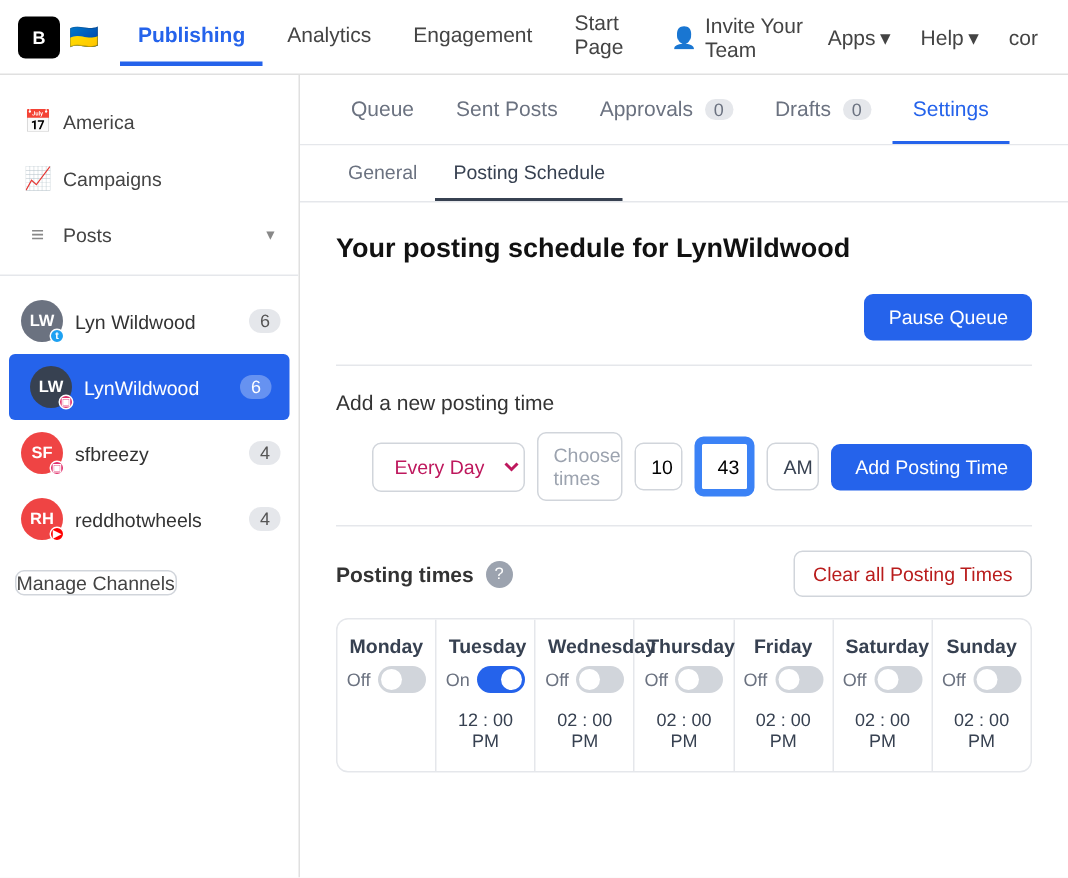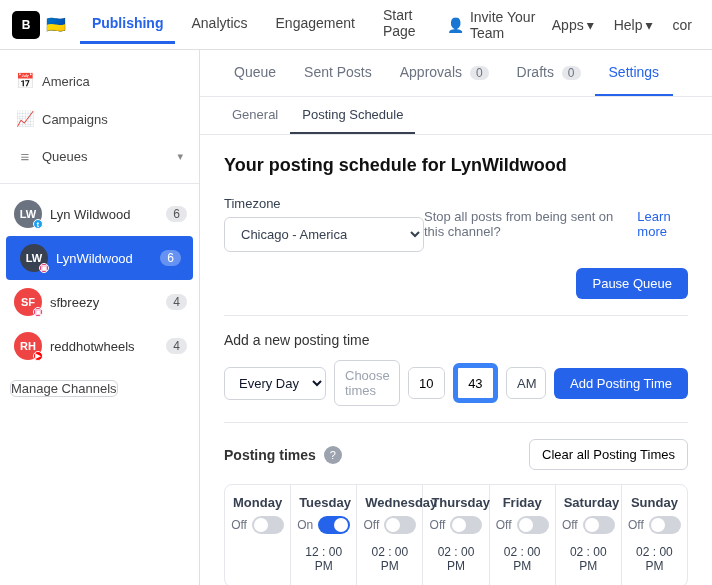--- a/index.html
+++ b/index.html
@@ -53,30 +53,30 @@
     .timezone-section { flex: 1; }
     .stop-posts-section { margin-left: auto; display: flex; align-items: center; gap: 8px; font-size: 13px; color: #6b7280; }
     .stop-posts-section a { color: #2563eb; text-decoration: none; }
     .pause-btn { background: #2563eb; color: #fff; border: none; border-radius: 6px; padding: 8px 16px; font-size: 13px; cursor: pointer; font-weight: 500; }
     .timezone-select { border: 1px solid #d1d5db; border-radius: 6px; padding: 8px 12px; font-size: 13px; width: 200px; background: #fff; color: #374151; }
 
     .divider { height: 1px; background: #e5e7eb; margin: 16px 0; }
 
     .add-posting-time { font-size: 14px; font-weight: 500; margin-bottom: 12px; }
     .posting-time-row { display: flex; align-items: center; gap: 8px; }
-    .select-day { border: 1px solid #d1d5db; border-radius: 6px; padding: 7px 10px; font-size: 13px; background: #fff; cursor: pointer; color: #0f172a; }
+    .select-day { border: 1px solid #d1d5db; border-radius: 6px; padding: 7px 10px; font-size: 13px; background: #fff; cursor: pointer; color: #be185d; margin-left: 24px; }
     .time-num { width: 40px; text-align: center; border: none; padding: 6px 4px; font-size: 13px; border-right: 1px solid #d1d5db; outline: none; }
     .time-arrows { display: flex; flex-direction: column; }
     .time-arrow { background: #f9fafb; border: none; cursor: pointer; font-size: 9px; padding: 2px 5px; color: #555; line-height: 1.2; }
     .add-posting-btn { background: #2563eb; color: #fff; border: none; border-radius: 6px; padding: 8px 16px; font-size: 13px; cursor: pointer; font-weight: 500; white-space: nowrap; }
 
     .posting-times-header { display: flex; align-items: center; gap: 8px; margin-bottom: 14px; margin-top: 4px; }
     .posting-times-title { font-size: 14px; font-weight: 600; }
     .help-icon { width: 18px; height: 18px; border-radius: 50%; background: #9ca3af; color: #fff; display: inline-flex; align-items: center; justify-content: center; font-size: 11px; cursor: pointer; }
-    .clear-btn { margin-left: auto; border: 1px solid #d1d5db; background: #fff; border-radius: 6px; padding: 7px 12px; font-size: 13px; cursor: pointer; color: #000000; }
+    .clear-btn { margin-left: auto; border: 1px solid #d1d5db; background: #fff; border-radius: 6px; padding: 7px 12px; font-size: 13px; cursor: pointer; color: #b91c1c; }
 
     
     .days-grid { display: flex; gap: 0; border: 1px solid #e5e7eb; border-radius: 8px; overflow: hidden; }
     .day-col { flex: 1; border-right: 1px solid #e5e7eb; padding: 10px 8px; min-width: 0; }
     .day-col:last-child { border-right: none; }
     .day-name { font-size: 13px; font-weight: 600; text-align: center; margin-bottom: 6px; color: #374151; }
     .day-toggle-row { display: flex; align-items: center; justify-content: center; gap: 5px; margin-bottom: 8px; }
     .toggle-label { font-size: 12px; color: #6b7280; }
     .toggle { width: 32px; height: 18px; border-radius: 9px; position: relative; cursor: pointer; flex-shrink: 0; }
     .toggle.off { background: #d1d5db; }
@@ -121,21 +121,21 @@
     <div class="sidebar-menu-item">
       <span class="icon">📅</span>
       <span class="label">America</span>
     </div>
     <div class="sidebar-menu-item">
       <span class="icon">📈</span>
       <span class="label">Campaigns</span>
     </div>
     <div class="sidebar-menu-item">
       <span class="icon">≡</span>
-      <span class="label">Queues</span>
+      <span class="label">Posts</span>
       <span class="arrow">▾</span>
     </div>
     <div class="sidebar-divider"></div>
 
     
     <div class="channel-item">
       <div class="channel-avatar" style="background:#6b7280;">
         <span>LW</span>
         <div class="platform-dot" style="background:#1da1f2;">t</div>
       </div>
@@ -193,33 +193,20 @@
     </div>
 
     <div class="sub-tab-bar">
       <div class="sub-tab">General</div>
       <div class="sub-tab active">Posting Schedule</div>
     </div>
 
     <div class="content-body">
       <div class="section-title">Your posting schedule for LynWildwood</div>
 
-      <div class="timezone-row">
-        <div class="timezone-section">
-          <div class="timezone-label">Timezone</div>
-          <select class="timezone-select">
-            <option>Chicago - America</option>
-          </select>
-        </div>
-        <div style="flex:1"></div>
-        <div class="stop-posts-section">
-          <span>Stop all posts from being sent on this channel?</span>
-          <a href="#">Learn more</a>
-        </div>
-      </div>
       <div style="display:flex; justify-content:flex-end; margin-top:8px;">
         <button class="pause-btn">Pause Queue</button>
       </div>
 
       <div class="divider"></div>
 
       <div class="add-posting-time">Add a new posting time</div>
       <div class="posting-time-row">
         <select class="select-day">
           <option>Every Day</option>

